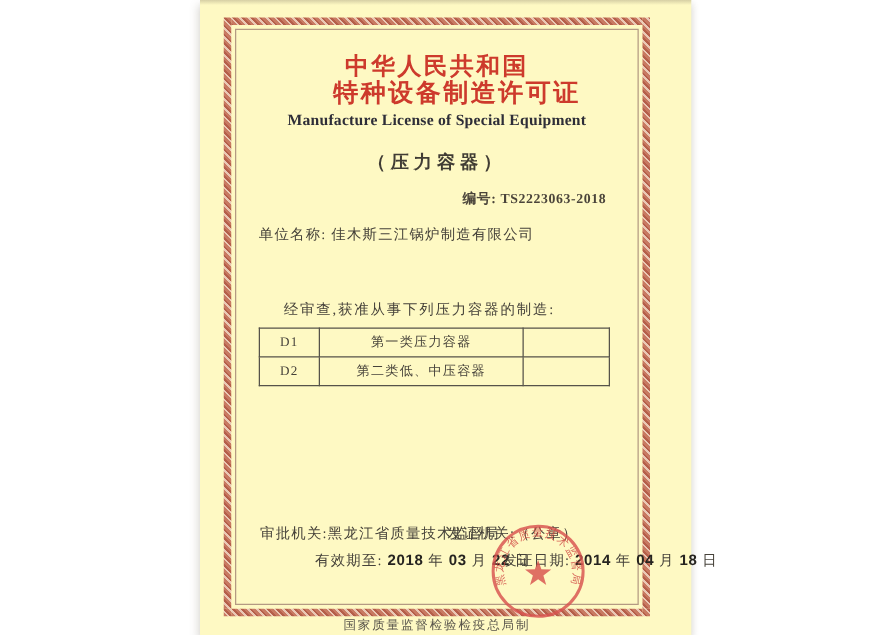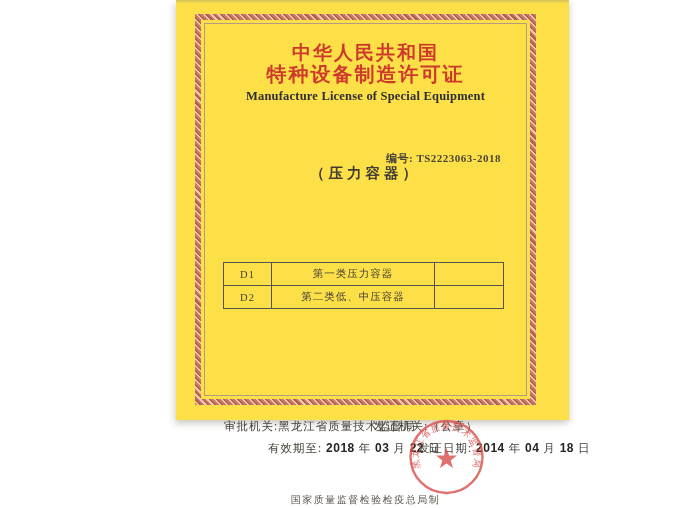--- a/index.html
+++ b/index.html
@@ -5,22 +5,22 @@
   html, body { margin:0; padding:0; }
   body {
     width:700px; height:508px; position:relative; overflow:hidden;
     background:#ffffff;
     font-family:"Liberation Serif","DejaVu Serif",serif;
   }
   .stage { position:absolute; inset:0; }
 
   
   .paper {
-    position:absolute; left:176px; top:0; width:393px; height:420px;
-    background:#fde047;
+    position:absolute; left:160px; top:0; width:393px; height:508px;
+    background:#fef9c3;
     box-shadow:-2px 4px 7px rgba(90,80,60,.22), 2px 2px 5px rgba(90,80,60,.12);
   }
   .paper::before { 
     content:""; position:absolute; top:0; left:0; right:0; height:4px;
     background:linear-gradient(rgba(150,140,115,.38), rgba(150,140,115,0));
     pointer-events:none;
   }
 
   
   .frame {
@@ -34,28 +34,28 @@
 
   
   .center-line {
     position:absolute; left:19px; width:341px; text-align:center; white-space:nowrap;
   }
   .title-cn {
     color:#cd3a2c; font-weight:bold; letter-spacing:2px;
     font-family:"Liberation Sans","DejaVu Sans",sans-serif;
   }
   .t1 { top:40px; font-size:19px; }
-  .t2 { top:61px; font-size:20px; }
+  .t2 { top:61px; font-size:20px;padding-left:16px; }
   .title-en {
     color:#2e2e38; font-weight:bold; font-size:12.5px; letter-spacing:.2px;
   }
   .e1 { top:89px; }
   .e2 { top:104px; }
   .subtitle {
-    top:120px; color:#403c34; font-size:14.5px; letter-spacing:4px; font-weight:bold;margin-top:44px;
+    top:120px; color:#403c34; font-size:14.5px; letter-spacing:4px; font-weight:bold;
   }
 
   .license-no {
     position:absolute; top:151px; right:68px; white-space:nowrap;
     color:#4a443a; font-size:11px; font-weight:600; letter-spacing:.5px;
   }
 
   .field-line {
     position:absolute; left:47px; white-space:nowrap;
     color:#46423a; font-size:11.5px; letter-spacing:1px;
@@ -103,21 +103,26 @@
       <div class="frame-inner"></div>
     </div>
 
     <div class="center-line title-cn t1">中华人民共和国</div>
     <div class="center-line title-cn t2">特种设备制造许可证</div>
     <div class="center-line title-en e1">Manufacture License of Special Equipment</div>
     <div class="center-line subtitle">（压力容器）</div>
 
     <div class="license-no">编号: TS2223063-2018</div>
 
+    <div class="field-line unit">
+      <span>单位名称:</span>
+      <span>佳木斯三江锅炉制造有限公司</span>
+    </div>
 
+    <div class="field-line statement">经审查,获准从事下列压力容器的制造:</div>
 
     <table class="scope">
       <colgroup>
           <col class="c-grade">
           <col class="c-scope">
           <col class="c-note">
         </colgroup>
       <tbody>
       <tr>
         <td>D1</td>

